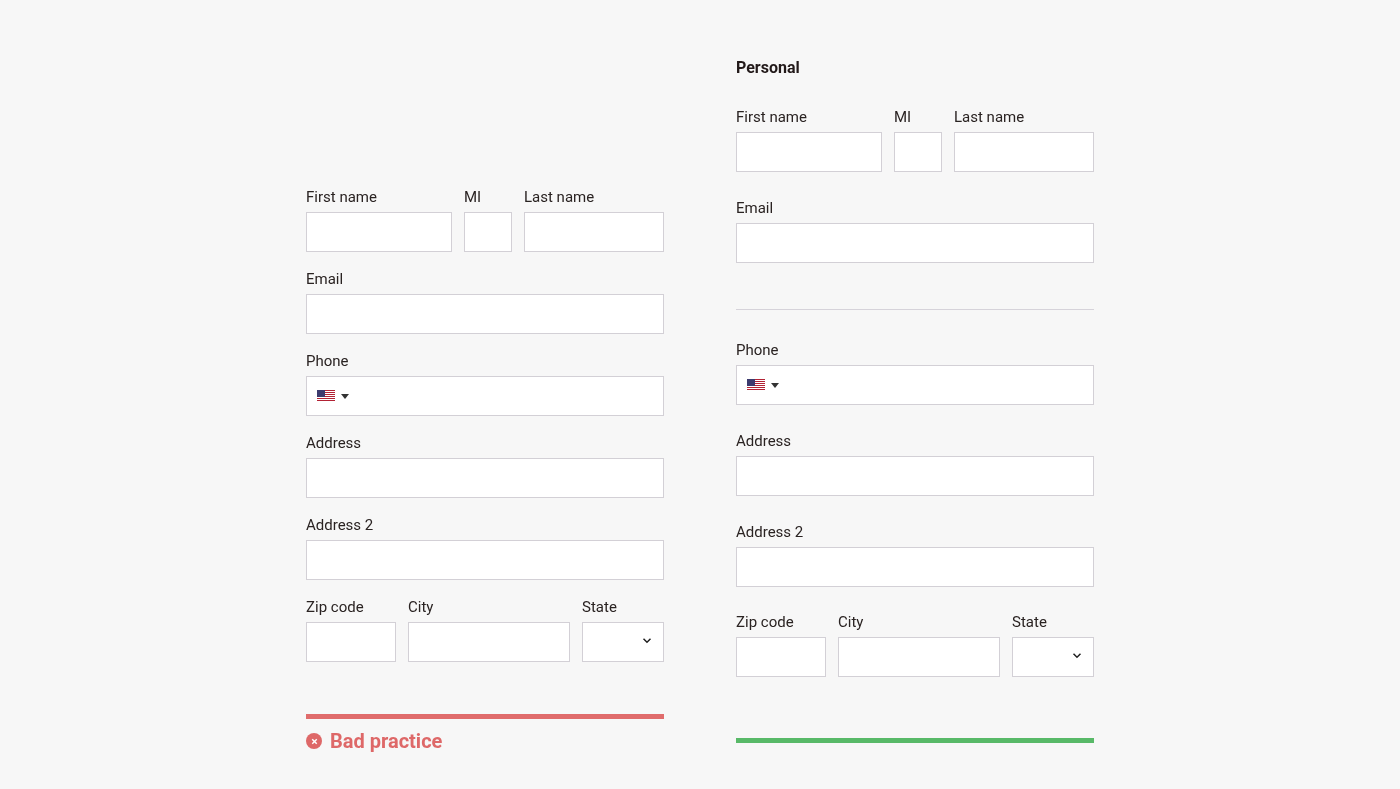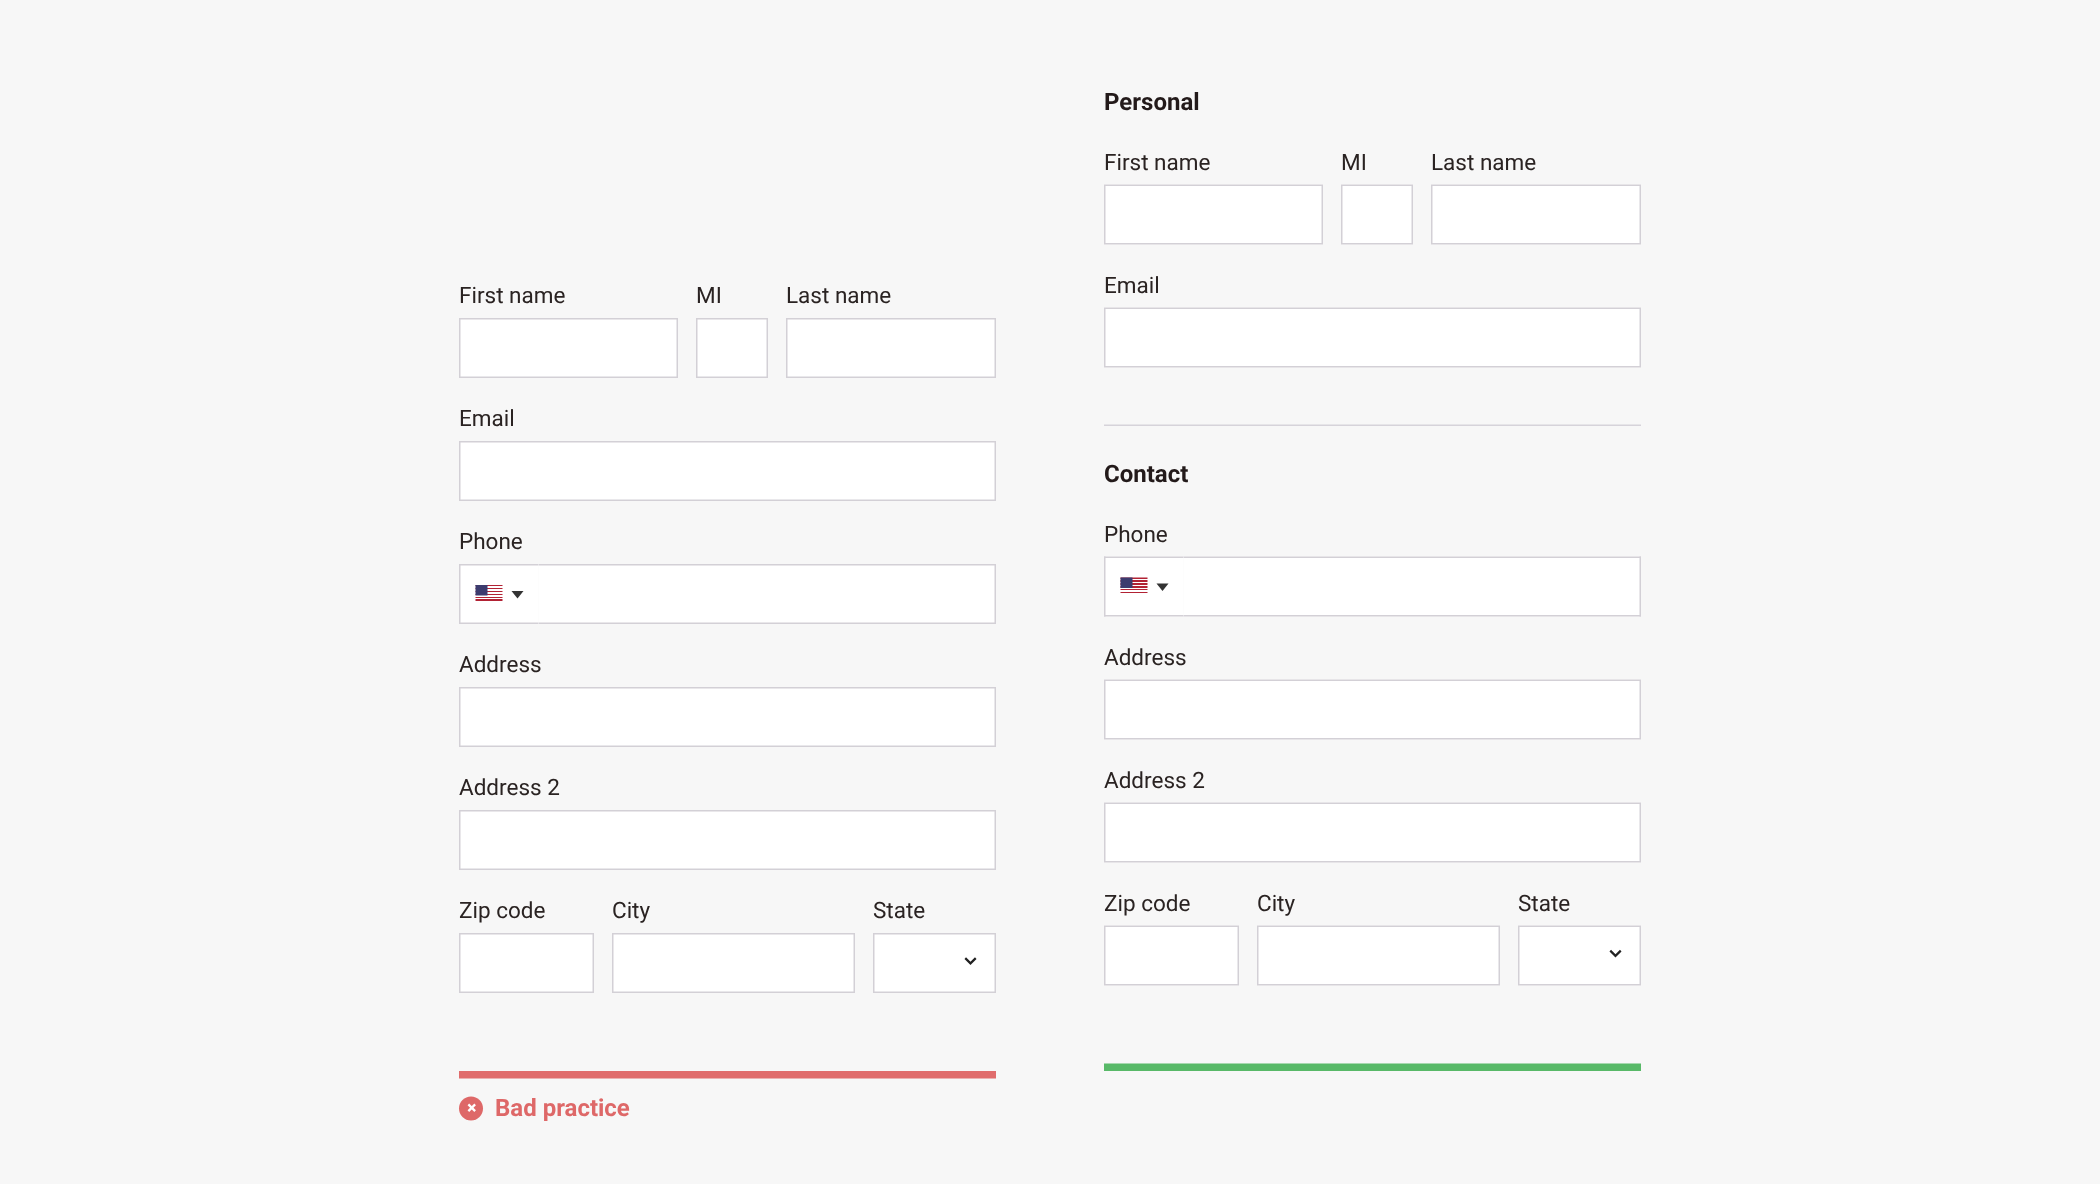--- a/index.html
+++ b/index.html
@@ -14,20 +14,21 @@
   .comparison-wrap {
     display: flex;
     justify-content: center;
     gap: 72px;
     padding-top: 58px;
   }
   .panel {
     width: 358px;
     display: flex;
     flex-direction: column;
+    justify-content: space-between;
   }
   
   .panel.left { padding-top: 130px; }
   .section-title {
     font-size: 16px;
     font-weight: 700;
     color: #231a1a;
     margin-bottom: 22px;
   }
   .field-label {
@@ -80,21 +81,21 @@
     margin-top: 34px;
     margin-bottom: 10px;
   }
   .footer-rule.bad { background: #e06c6c; }
   .footer-rule.good { background: #58b968; }
   .footer-badge {
     display: flex;
     align-items: center;
     gap: 8px;
     font-weight: 700;
-    font-size: 16px;
+    font-size: 20px;
   }
   .footer-badge.bad { color: #de6868; }
   .footer-badge.good { color: #4caf62; }
   .badge-circle {
     width: 16px; height: 16px; border-radius: 50%;
     display: inline-flex; align-items: center; justify-content: center;
   }
   .badge-circle.bad { background: #de6868; }
   .badge-circle.good { background: #4caf62; }
   .badge-circle svg { width: 9px; height: 9px; }
@@ -223,21 +224,20 @@
       </div>
     </div>
 
     <div class="field-group">
       <label class="field-label">Email</label>
       <input class="text-input" style="">
     </div>
 
     <hr class="divider">
 
-    <div class="section-title">Contact</div>
 
     <div class="field-group">
       <label class="field-label">Phone</label>
       <div class="phone-row">
         <div class="flag-prefix">
           <span class="us-flag"></span>
           <span class="caret-down"></span>
         </div>
         <input class="text-input" style="">
       </div>

